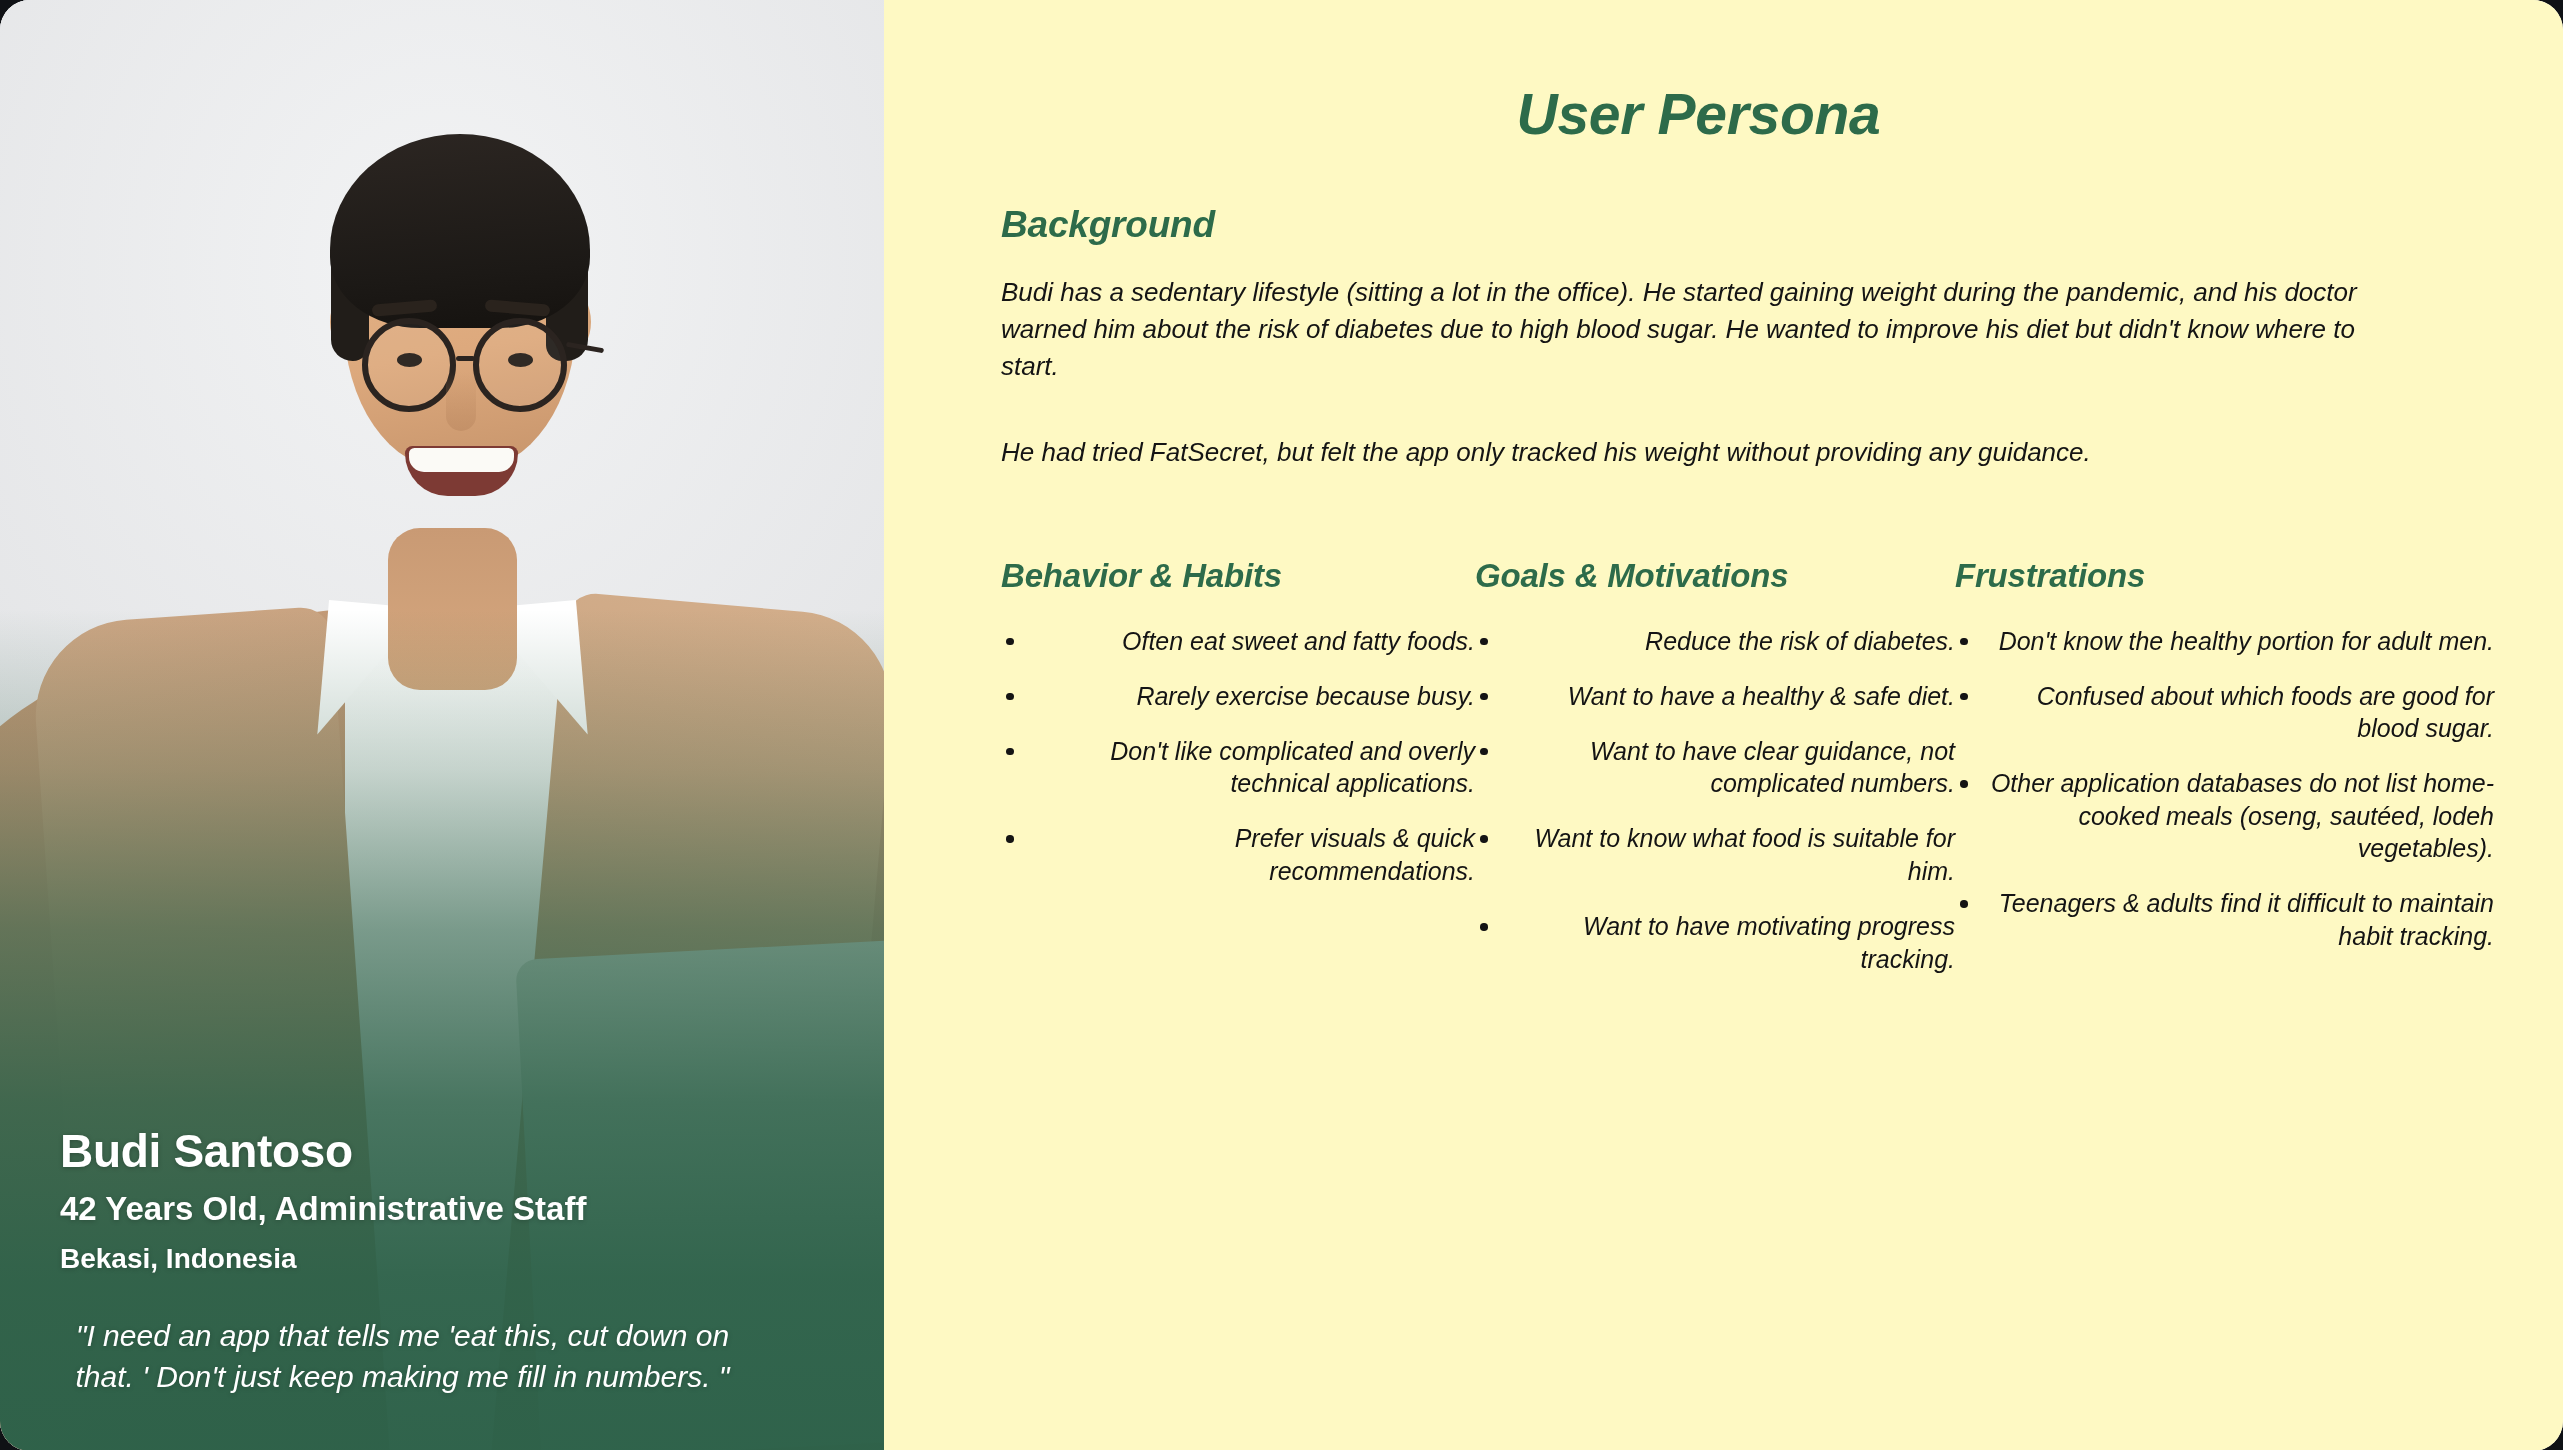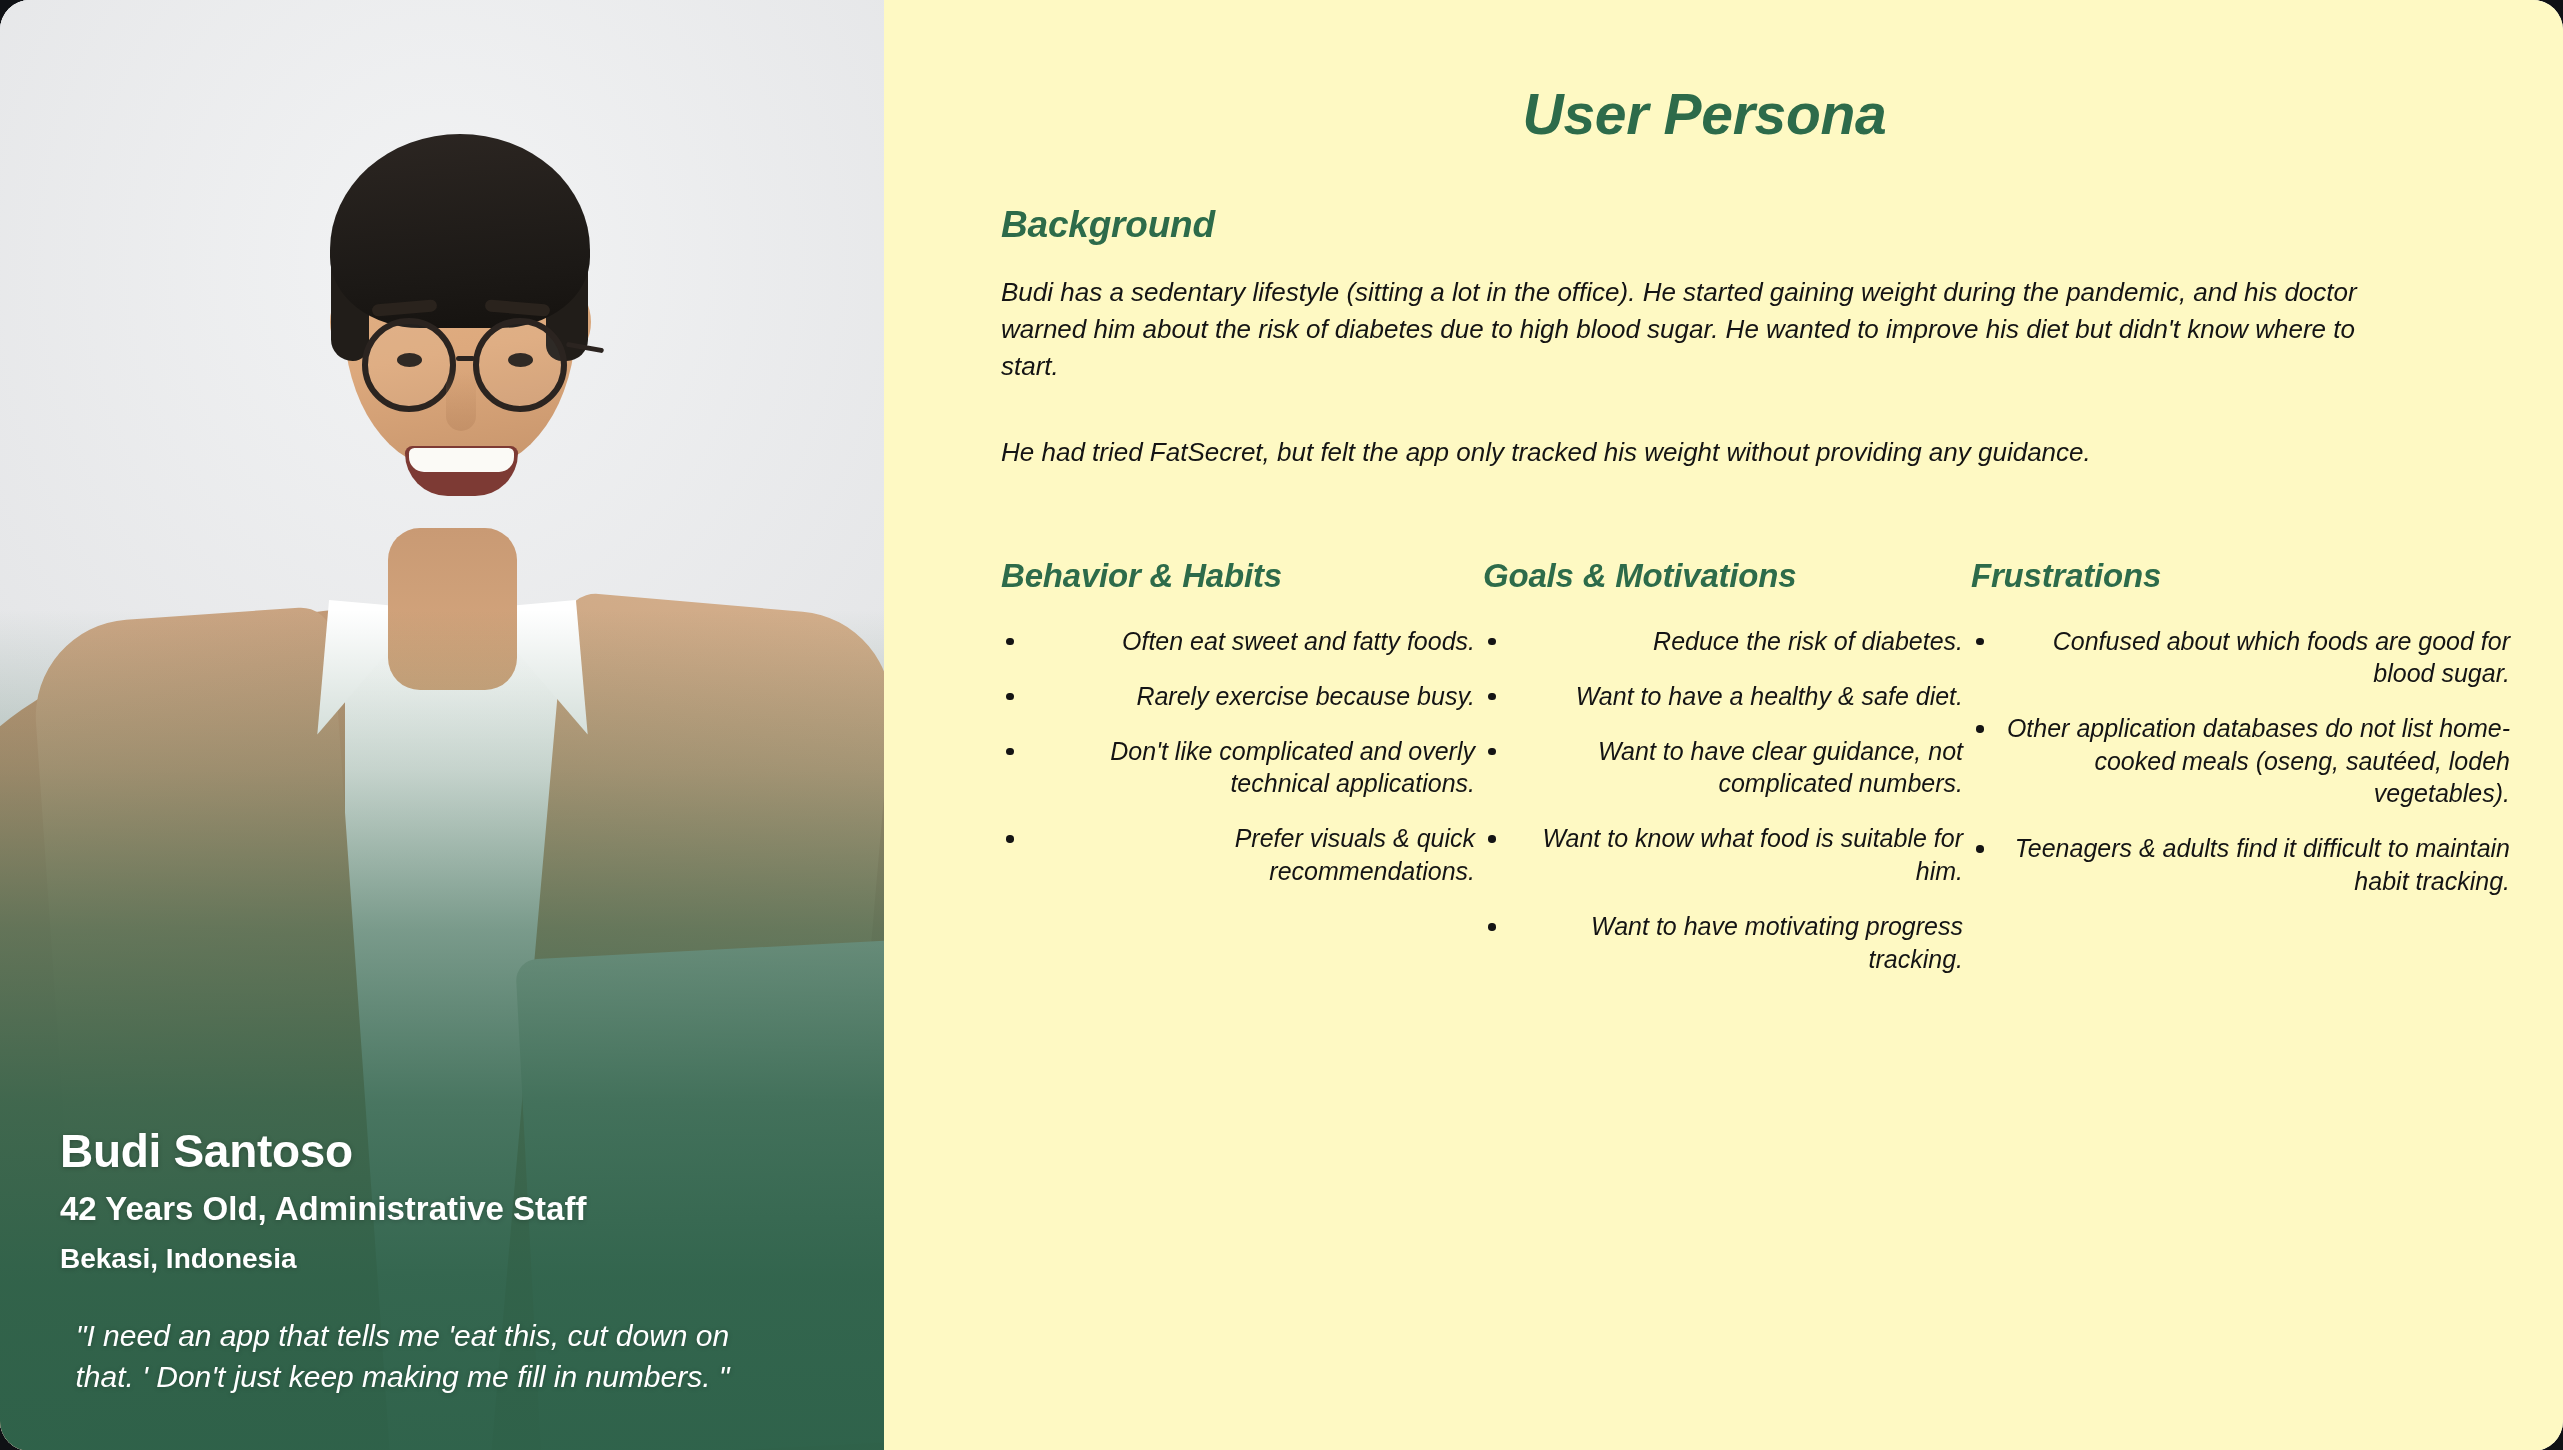--- a/index.html
+++ b/index.html
@@ -288,21 +288,21 @@
     color: #141414;
     font-size: 26px;
     line-height: 1.42;
     max-width: 1402px;
   }
   .background-body p + p { margin-top: 49px; }
 
   .columns {
     display: flex;
     margin-top: 86px;
-    gap: 8px;
+    gap: 0;
   }
   .col { flex: 0 0 auto; }
   .col-1 { width: 474px; }
   .col-2 { width: 480px; }
   .col-3 { width: 539px; }
 
   .col-heading {
     color: #2d6b4a;
     font-size: 33px;
     font-weight: 700;
@@ -408,20 +408,21 @@
           <li>Want to have a healthy &amp; safe diet.</li>
           <li>Want to have clear guidance, not complicated numbers.</li>
           <li>Want to know what food is suitable for him.</li>
           <li>Want to have motivating progress tracking.</li>
         </ul>
       </div>
 
       <div class="col col-3">
         <div class="col-heading">Frustrations</div>
         <ul class="bullets">
+          <li>Don't know the healthy portion for adult men.</li>
           <li>Confused about which foods are good for blood sugar.</li>
           <li>Other application databases do not list home-cooked meals (oseng, sautéed, lodeh vegetables).</li>
           <li>Teenagers &amp; adults find it difficult to maintain habit tracking.</li>
         </ul>
       </div>
 
     </div>
   </div>
 </div>
 

